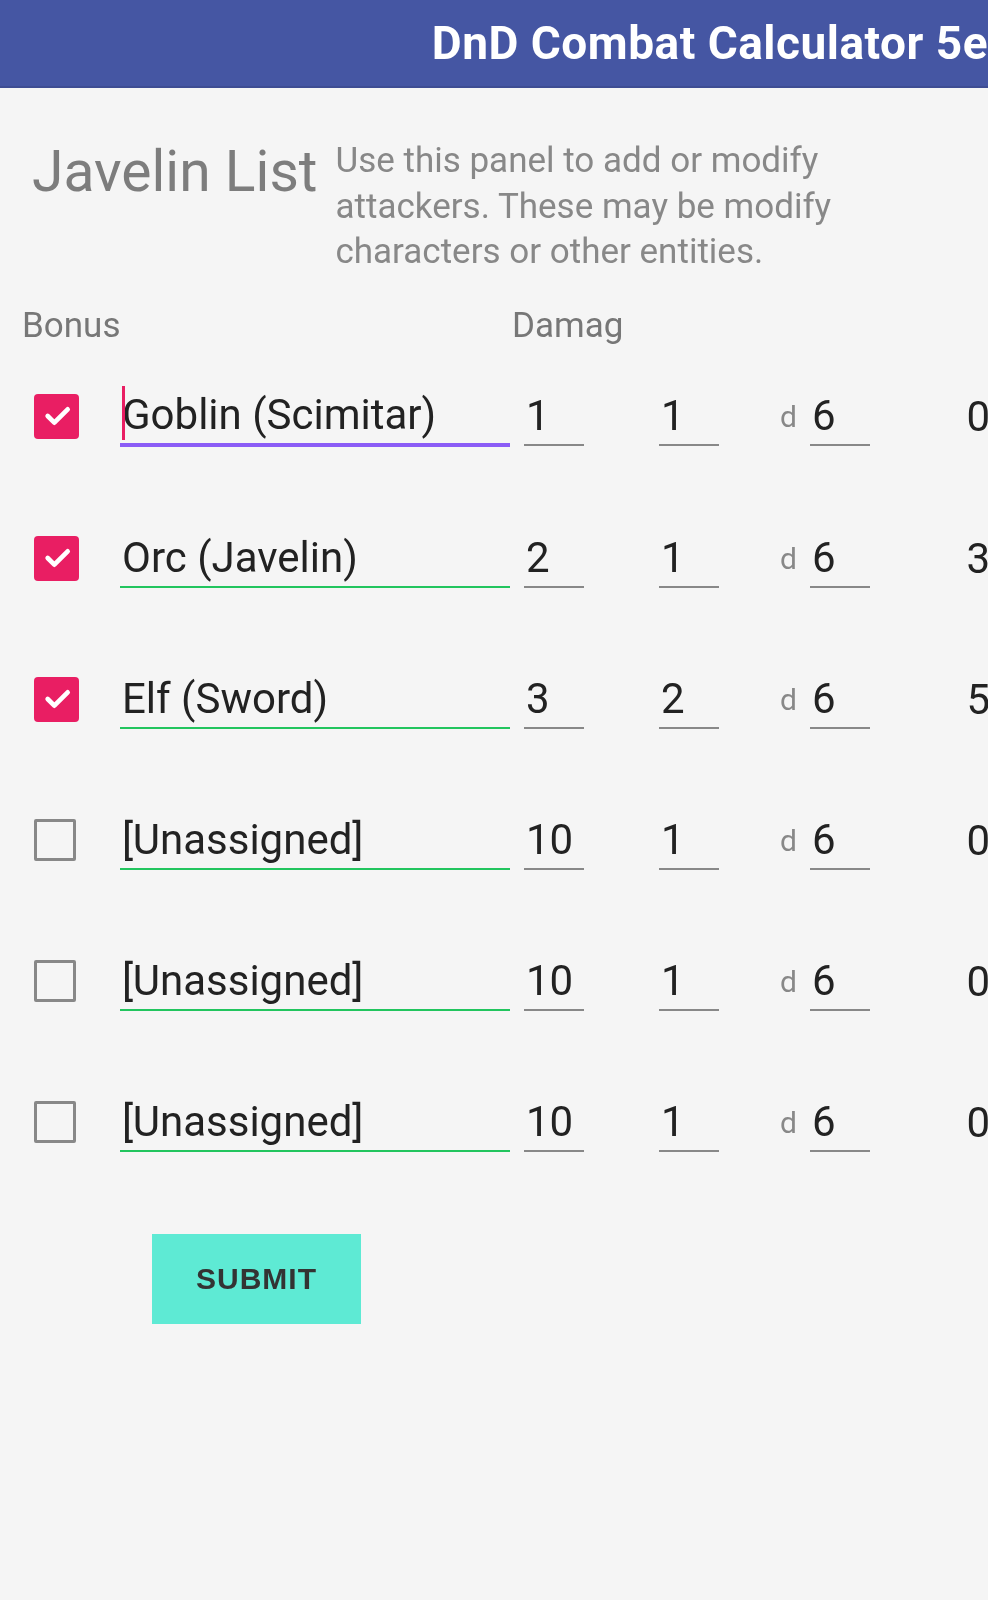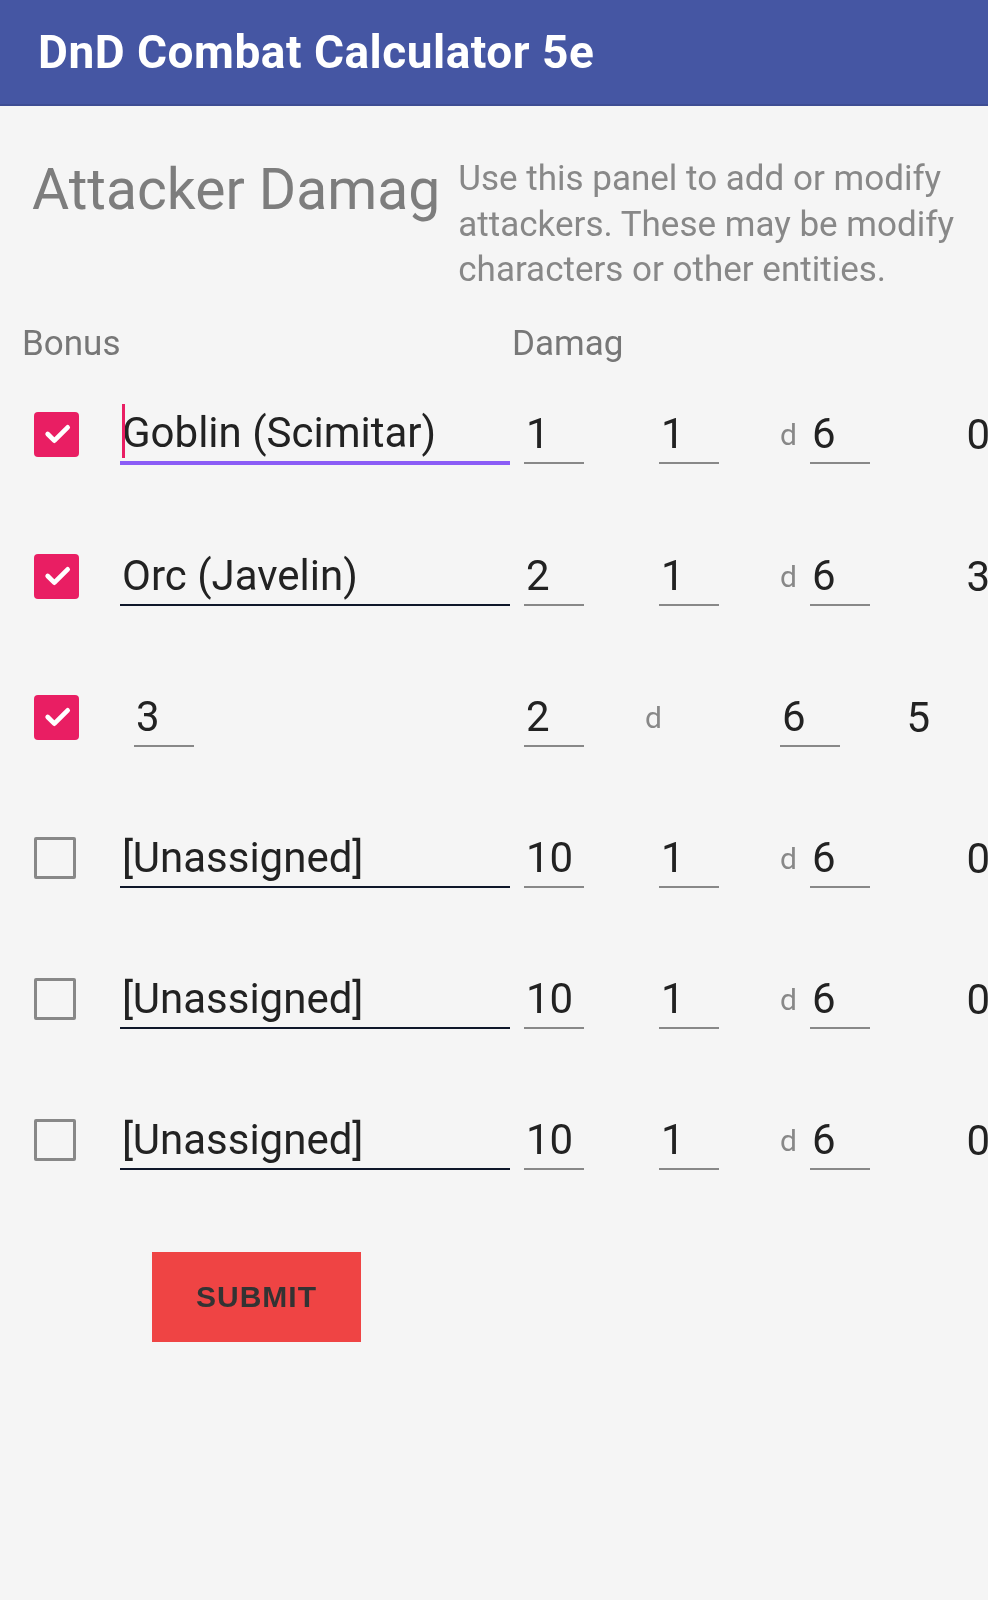--- a/index.html
+++ b/index.html
@@ -5,25 +5,26 @@
     * { margin: 0; padding: 0; box-sizing: border-box; }
     body {
       font-family: Roboto, Arial, sans-serif;
       background: #f5f5f5;
       width: 988px;
       height: 1600px;
       overflow: hidden;
     }
     .header {
       background: #4556a3;
-      height: 106px;
+      height: 88px;
       display: flex;
       align-items: center;
       padding-left: 38px;
       border-bottom: 2px solid #3e4d93;
+      justify-content: flex-end;
     }
     .header-title {
       color: #fff;
       font-size: 46px;
       font-weight: 700;
       letter-spacing: 0.5px;
     }
     .content { padding: 0 20px; }
     .section-header {
       display: flex;
@@ -79,21 +80,21 @@
       height: 42px;
     }
     .checkbox.checked svg {
       position: absolute;
       top: 50%;
       left: 50%;
       transform: translate(-50%, -50%);
     }
     .name-input {
       border: none;
-      border-bottom: 2px solid #0f172a;
+      border-bottom: 2px solid #22c55e;
       background: transparent;
       font-size: 42px;
       color: #222;
       outline: none;
       padding: 4px 2px;
       width: 100%;
       font-family: inherit;
     }
     .name-input.active {
       border-bottom: 4px solid #8b5cf6;
@@ -127,41 +128,41 @@
       padding-left: 28px;
       text-align: right;
     }
     .buttons {
       display: flex;
       gap: 225px;
       margin-top: 80px;
       margin-left: 132px;
     }
     .btn {
-      background: #ef4444;
+      background: #5eead4;
       border: none;
       font-size: 30px;
       font-weight: 700;
       color: #333;
       padding: 28px 44px;
       letter-spacing: 1px;
       cursor: pointer;
     }
   </style>
 </head>
 <body>
 
 <div class="header">
   <div class="header-title">DnD Combat Calculator 5e</div>
 </div>
 
 <div class="content">
 
   <div class="section-header">
-    <div class="section-title">Attacker Damag</div>
+    <div class="section-title">Javelin List</div>
     <div class="section-desc">Use this panel to add or modify attackers. These may be modify characters or other entities.</div>
   </div>
 
   <div class="col-headers">
     <div class="col-name">Bonus</div>
     <div class="col-dmg">Damag</div>
   </div>
 
   <div id="rows-container">
       <div class="row">
@@ -195,20 +196,21 @@
         <div class="trailing">3</div>
       </div>
       <div class="row">
         <div>
           <div class="checkbox checked">
             <svg width="32" height="32" viewBox="0 0 24 24" fill="none">
               <path d="M5 12l5 5L20 7" stroke="#fff" stroke-width="3.5" stroke-linecap="round" stroke-linejoin="round"></path>
             </svg>
           </div>
         </div>
+        <div class="name-cell"><input class="name-input" value="Elf (Sword)" style=""></div>
         <div><input class="num-input" value="3" style=""></div>
         <div><input class="num-input" value="2" style=""></div>
         <div class="d-label">d</div>
         <div><input class="num-input" value="6" style="margin-left: 0px;"></div>
         <div class="trailing">5</div>
       </div>
       <div class="row">
         <div>
           <div class="checkbox unchecked"></div>
         </div>

